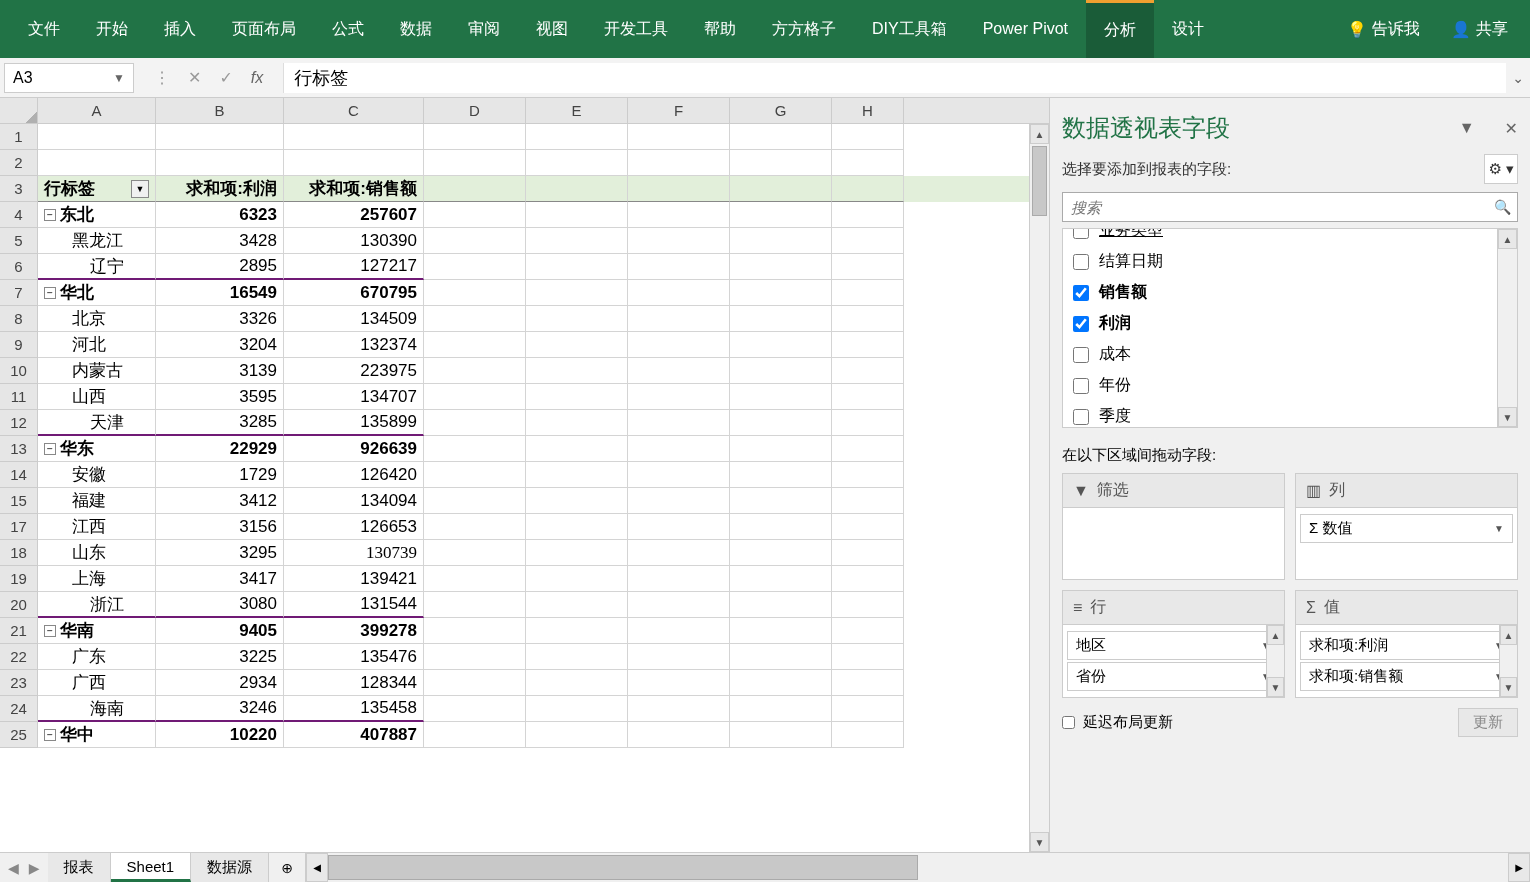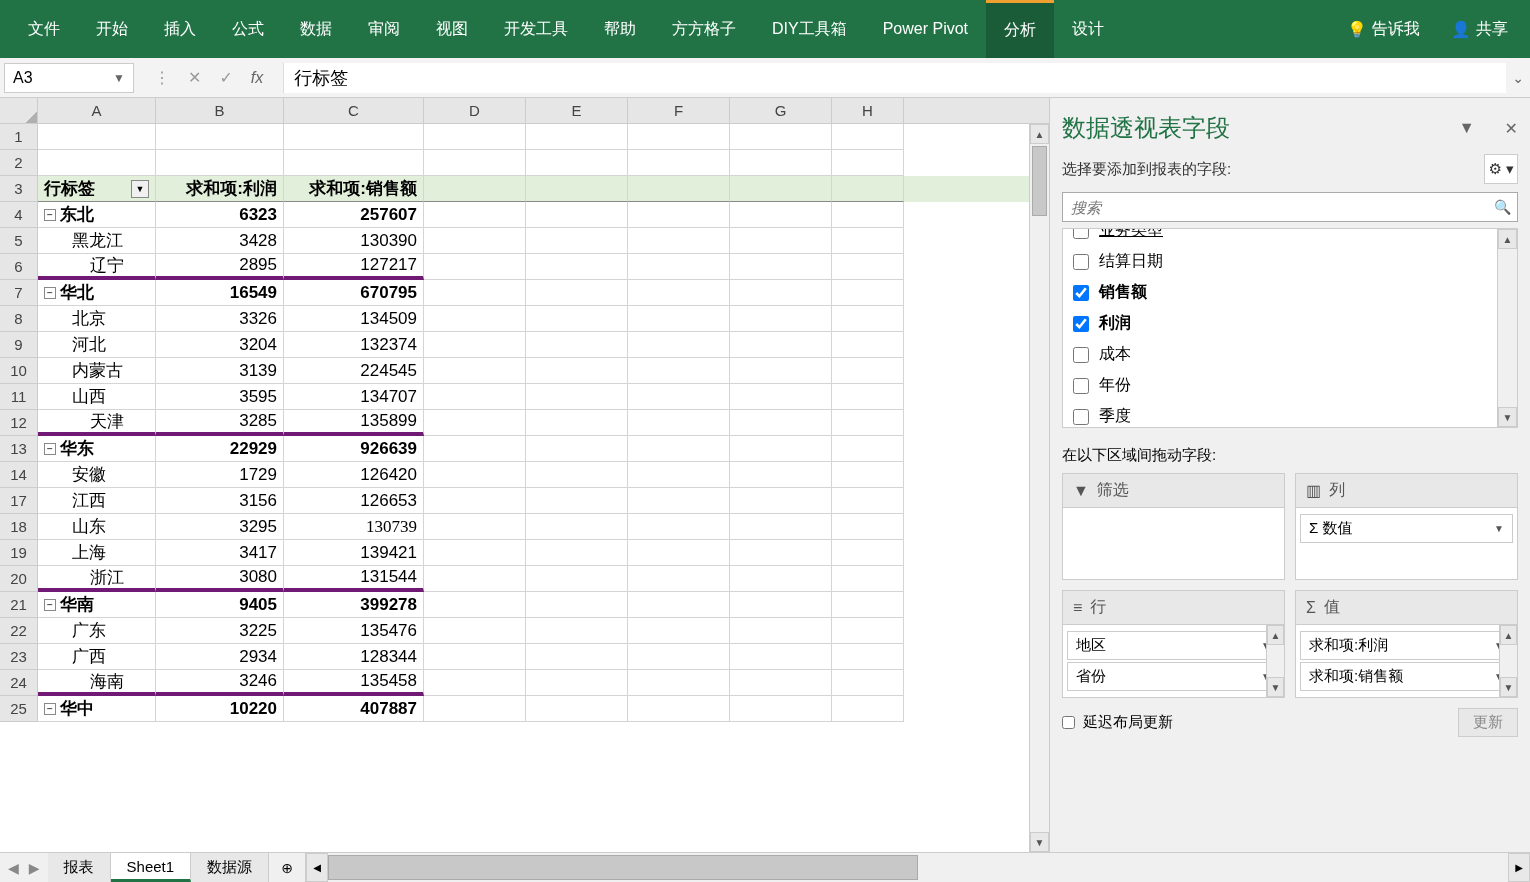--- a/index.html
+++ b/index.html
@@ -30,21 +30,21 @@
 .select-all { width: 38px; border-right: 1px solid #ccc; background: linear-gradient(135deg, transparent 50%, #b0b0b0 50%); background-size: 12px 12px; background-position: bottom right; background-repeat: no-repeat; }
 .col-h { border-right: 1px solid #ccc; display: flex; align-items: center; justify-content: center; color: #444; font-size: 15px; }
 .rows { flex: 1; overflow: hidden; position: relative; }
 .row { display: flex; height: 26px; }
 .row-h { width: 38px; border-right: 1px solid #ccc; border-bottom: 1px solid #ccc; background: #e6e6e6; display: flex; align-items: center; justify-content: center; color: #444; font-size: 15px; }
 .cell { border-right: 1px solid #d4d4d4; border-bottom: 1px solid #d4d4d4; display: flex; align-items: center; padding: 0 6px; font-size: 17px; overflow: hidden; white-space: nowrap; }
 .cell.right { justify-content: flex-end; }
 .cell.bold { font-weight: bold; }
 .hdr-row { background: #e2efda; }
 .hdr-row .cell { font-weight: bold; border-bottom: 1px solid #888; }
-.sub-border .cell:nth-child(-n+4) { border-bottom: 4px solid #701a75; padding-left: 24px; }
+.sub-border .cell:nth-child(-n+4) { border-bottom: 2px solid #701a75; padding-left: 24px; }
 .collapse-icon { display: inline-block; width: 12px; height: 12px; border: 1px solid #888; margin-right: 4px; font-size: 10px; line-height: 10px; text-align: center; color: #555; cursor: pointer; }
 .filter-btn { margin-left: auto; width: 18px; height: 18px; border: 1px solid #888; background: #f0f0f0; display: flex; align-items: center; justify-content: center; font-size: 9px; cursor: pointer; }
 .vscroll { position: absolute; right: 0; top: 26px; bottom: 0; width: 20px; background: #f0f0f0; border-left: 1px solid #ccc; }
 .vscroll-btn { height: 20px; border: 1px solid #ccc; background: #e8e8e8; display: flex; align-items: center; justify-content: center; font-size: 10px; color: #555; cursor: pointer; }
 .vscroll-thumb { position: absolute; left: 2px; right: 2px; background: #c8c8c8; border: 1px solid #aaa; }
 
 
 .field-pane { width: 480px; background: #f0f0f0; display: flex; flex-direction: column; padding: 8px 12px; }
 .pane-title { font-size: 24px; color: #217346; padding: 6px 0 10px 0; display: flex; align-items: center; }
 .pane-title-icons { margin-left: auto; display: flex; gap: 30px; color: #666; font-size: 16px; cursor: pointer; }
@@ -81,20 +81,21 @@
 .hscroll-thumb { position: absolute; top: 2px; bottom: 2px; left: 0; width: 50%; background: #c8c8c8; border: 1px solid #aaa; }
 </style>
 </head>
 <body>
 
 <div class="ribbon">
   <div id="ribbon-tabs" style="display:flex">
       <div class="ribbon-tab">文件</div>
       <div class="ribbon-tab">开始</div>
       <div class="ribbon-tab">插入</div>
+      <div class="ribbon-tab">页面布局</div>
       <div class="ribbon-tab">公式</div>
       <div class="ribbon-tab">数据</div>
       <div class="ribbon-tab">审阅</div>
       <div class="ribbon-tab">视图</div>
       <div class="ribbon-tab">开发工具</div>
       <div class="ribbon-tab">帮助</div>
       <div class="ribbon-tab">方方格子</div>
       <div class="ribbon-tab">DIY工具箱</div>
       <div class="ribbon-tab">Power Pivot</div>
       <div class="ribbon-tab active">分析</div>
@@ -255,21 +256,21 @@
           <div class="cell " style="width: 102px;"></div>
           <div class="cell " style="width: 102px;"></div>
           <div class="cell " style="width: 72px;"></div>
         </div>
         <div class="row ">
           <div class="row-h">10</div>
           <div class="cell " style="width: 118px;">
             <span style="padding-left:28px">内蒙古</span>
           </div>
           <div class="cell right" style="width: 128px;">3139</div>
-          <div class="cell right" style="width: 140px;">224545</div>
+          <div class="cell right" style="width: 140px;">223975</div>
           <div class="cell " style="width: 102px;"></div>
           <div class="cell " style="width: 102px;"></div>
           <div class="cell " style="width: 102px;"></div>
           <div class="cell " style="width: 102px;"></div>
           <div class="cell " style="width: 72px;"></div>
         </div>
         <div class="row ">
           <div class="row-h">11</div>
           <div class="cell " style="width: 118px;">
             <span style="padding-left:28px">山西</span>
@@ -309,20 +310,33 @@
           <div class="cell " style="width: 102px;"></div>
           <div class="cell " style="width: 72px;"></div>
         </div>
         <div class="row ">
           <div class="row-h">14</div>
           <div class="cell " style="width: 118px;">
             <span style="padding-left:28px">安徽</span>
           </div>
           <div class="cell right" style="width: 128px;">1729</div>
           <div class="cell right" style="width: 140px;">126420</div>
+          <div class="cell " style="width: 102px;"></div>
+          <div class="cell " style="width: 102px;"></div>
+          <div class="cell " style="width: 102px;"></div>
+          <div class="cell " style="width: 102px;"></div>
+          <div class="cell " style="width: 72px;"></div>
+        </div>
+        <div class="row ">
+          <div class="row-h">15</div>
+          <div class="cell " style="width: 118px;">
+            <span style="padding-left:28px">福建</span>
+          </div>
+          <div class="cell right" style="width: 128px;">3412</div>
+          <div class="cell right" style="width: 140px;">134094</div>
           <div class="cell " style="width: 102px;"></div>
           <div class="cell " style="width: 102px;"></div>
           <div class="cell " style="width: 102px;"></div>
           <div class="cell " style="width: 102px;"></div>
           <div class="cell " style="width: 72px;"></div>
         </div>
         <div class="row ">
           <div class="row-h">17</div>
           <div class="cell " style="width: 118px;">
             <span style="padding-left:28px">江西</span>

